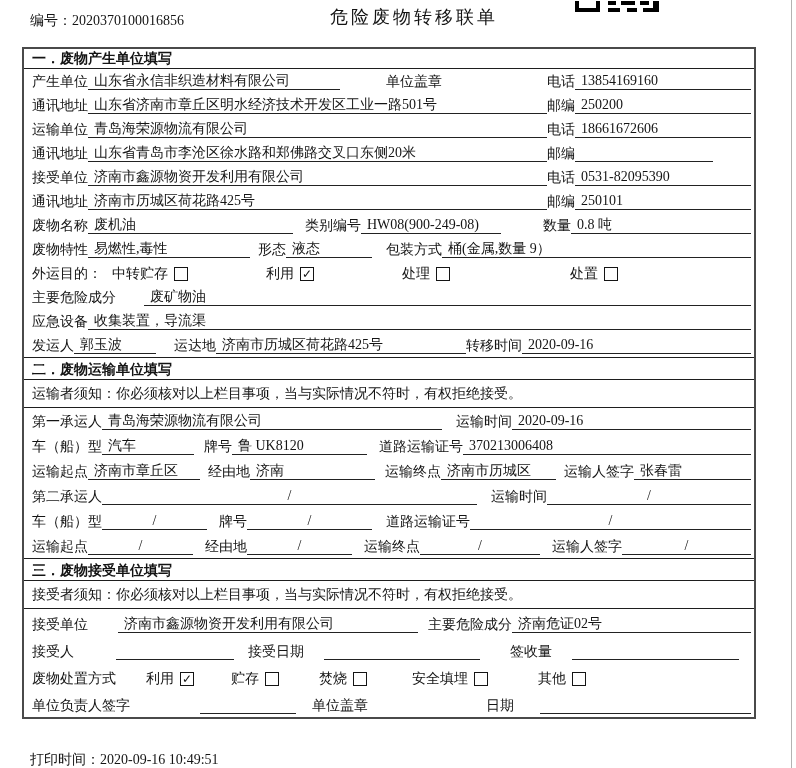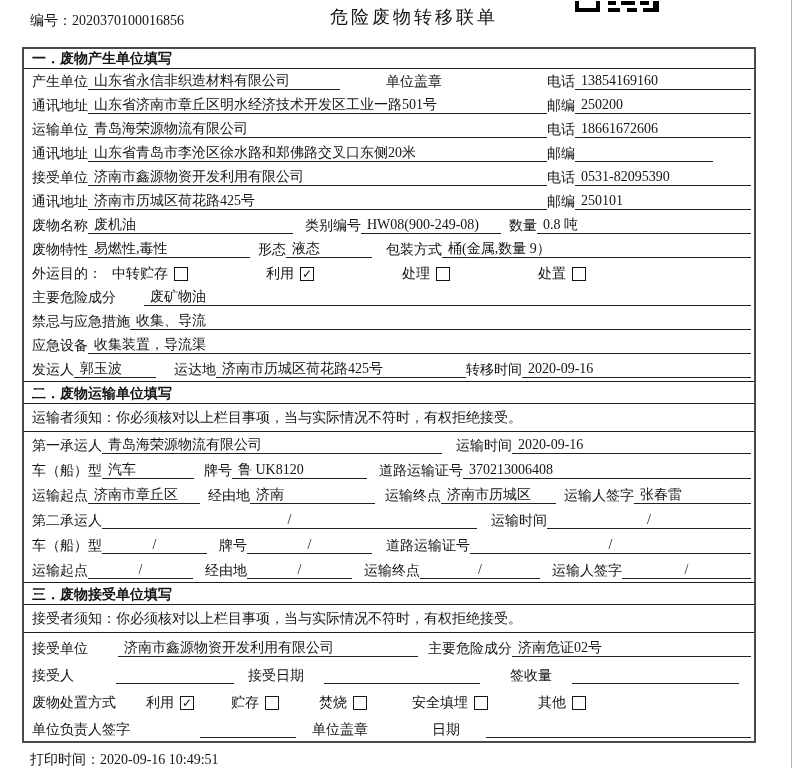--- a/index.html
+++ b/index.html
@@ -126,54 +126,50 @@
       </div>
       <span class="lb">邮编</span>
       <span class="v f">250101</span>
     </div>
 
     <div class="row">
       <span class="lb">废物名称</span>
       <span class="v" style="width:205px">废机油</span>
       <span class="lb" style="margin-left:12px">类别编号</span>
       <span class="v" style="width:140px">HW08(900-249-08)</span>
-      <span class="lb" style="margin-left:8px">数量</span>
+      <span class="lb" style="margin-left:42px">数量</span>
       <span class="v f">0.8 吨</span>
     </div>
 
     <div class="row">
       <span class="lb">废物特性</span>
       <span class="v" style="width:162px">易燃性,毒性</span>
       <span class="lb" style="margin-left:8px">形态</span>
       <span class="v" style="width:86px">液态</span>
       <span class="lb" style="margin-left:14px">包装方式</span>
       <span class="v f">桶(金属,数量 9）</span>
     </div>
 
     <div class="row">
       <span class="lb">外运目的：</span>
       <span class="lb" style="margin-left:10px">中转贮存</span>
       <span class="cb"><i></i></span>
       <span class="lb" style="margin-left:78px">利用</span>
       <span class="cb"><i>✓</i></span>
       <span class="lb" style="margin-left:88px">处理</span>
       <span class="cb"><i></i></span>
-      <span class="lb" style="margin-left:88px">处置</span>
+      <span class="lb" style="margin-left:120px">处置</span>
       <span class="cb"><i></i></span>
     </div>
 
     <div class="row">
       <span class="lb">主要危险成分</span>
       <span class="v f" style="margin-left:28px">废矿物油</span>
     </div>
 
-    <div class="row">
-      <span class="lb">禁忌与应急措施</span>
-      <span class="v f">收集、导流</span>
-    </div>
 
     <div class="row">
       <span class="lb">应急设备</span>
       <span class="v f">收集装置，导流渠</span>
     </div>
 
     <div class="row">
       <span class="lb">发运人</span>
       <span class="v" style="width:82px">郭玉波</span>
       <span class="lb" style="margin-left:18px">运达地</span>
@@ -273,19 +269,19 @@
       <span class="lb" style="margin-left:45px">安全填埋</span>
       <span class="cb"><i></i></span>
       <span class="lb" style="margin-left:50px">其他</span>
       <span class="cb"><i></i></span>
     </div>
 
     <div class="row">
       <span class="lb">单位负责人签字</span>
       <span class="v" style="width:96px;margin-left:70px"></span>
       <span class="lb" style="margin-left:16px">单位盖章</span>
-      <span class="lb" style="margin-left:64px">日期</span>
+      <span class="lb" style="margin-left:118px">日期</span>
       <span class="v f" style="margin-left:26px"></span>
     </div>
   </div>
 </div>
 
 <div class="footer"><span>打印时间：</span><span>2020-09-16 10:49:51</span></div>
 
 </body></html>

